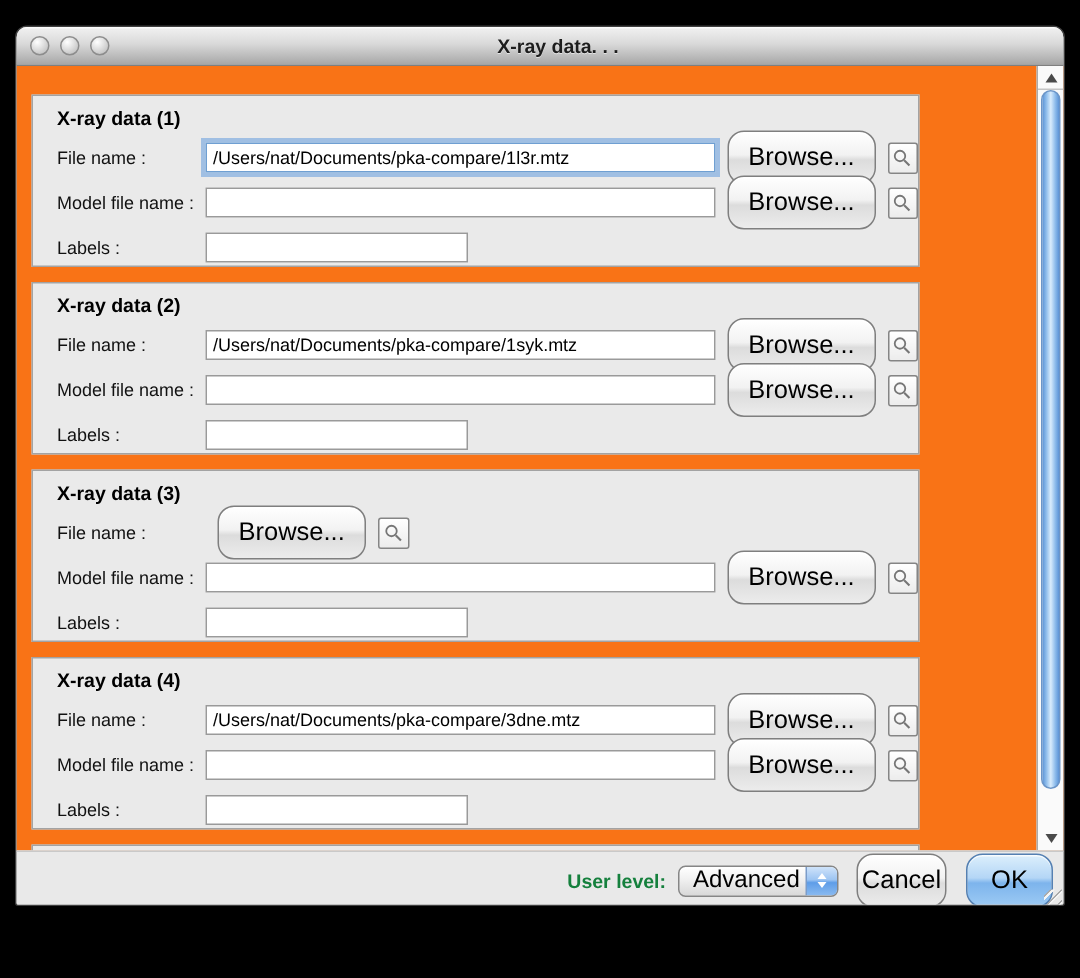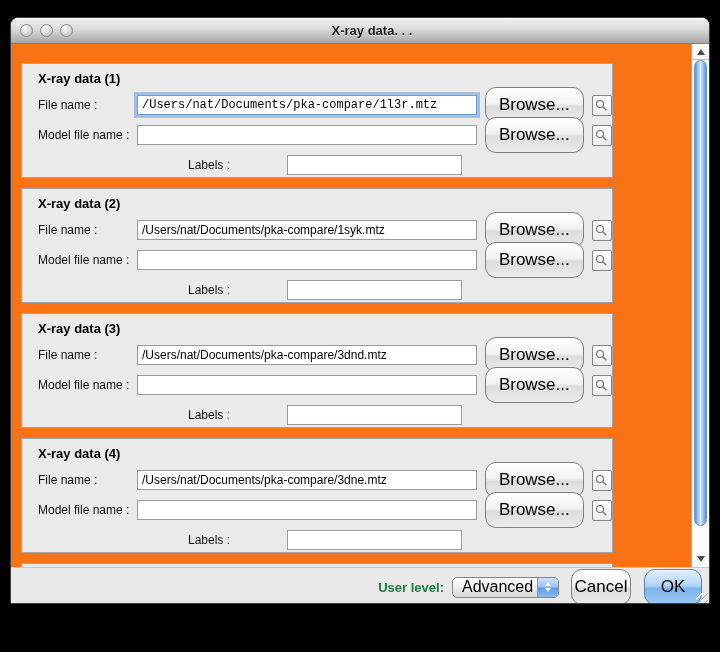--- a/index.html
+++ b/index.html
@@ -37,30 +37,30 @@
   .section {
     width:592px; height:115px; box-sizing:border-box;
     border:1px solid #a3a3a3; background:#eaeaea;
     margin-bottom:10px; padding:6px 0 0 16px;
   }
   .section-partial {
     width:592px; height:20px; box-sizing:border-box;
     border:1px solid #a3a3a3; background:#eaeaea;
   }
   .section-title { font-size:13px; font-weight:bold; color:#000; margin-bottom:7px; line-height:17px; }
-  .row { display:flex; align-items:center; margin-bottom:8px; height:22px;justify-content:center; }
+  .row { display:flex; align-items:center; margin-bottom:8px; height:22px; }
   .row-label { width:99px; flex:none; font-size:12px; color:#111; }
   .field {
     height:20px; box-sizing:border-box; border:1px solid #9a9a9a; background:#fff;
     font-family:"Liberation Sans","DejaVu Sans",sans-serif; font-size:12px; color:#000;
     padding:0 4px; outline:none;
   }
   .file-field { width:353px; }
   .labels-field { width:175px; }
-  .focused { border-color:#6f9fd2; box-shadow:0 0 0 3px rgba(120,168,222,.65);font-family:Liberation Mono, monospace; }
+  .focused { border-color:#6f9fd2; box-shadow:0 0 0 3px rgba(120,168,222,.65); }
   .pill-btn {
     height:36px; border:1px solid #7f7f7f; border-radius:11px;
     background:linear-gradient(180deg,#ffffff 0%,#f2f2f2 45%,#dcdcdc 55%,#ececec 100%);
     font-family:"Liberation Sans","DejaVu Sans",sans-serif; font-size:17px; color:#000;
     padding:0 13px; margin-left:8px; cursor:default;
     box-shadow:inset 0 1px 0 #fff;
   }
   .mag-btn {
     width:21px; height:21px; margin-left:8px; padding:0;
     border:1px solid #858585; border-radius:2px;
@@ -187,21 +187,20 @@
         <div class="row">
           <span class="row-label">Labels :</span>
           <input type="text" class="field labels-field" value="" style="">
         </div>
       </div>
 
       <div class="section">
         <div class="section-title">X-ray data (3)</div>
         <div class="row">
           <span class="row-label">File name :</span>
-          <input type="text" class="field file-field" value="/Users/nat/Documents/pka-compare/3dnd.mtz" style="">
           <button class="pill-btn">Browse...</button>
           <button class="mag-btn">
               <svg width="13" height="13" viewBox="0 0 13 13">
                 <circle cx="5" cy="5" r="3.5" fill="none" stroke="#767676" stroke-width="1.2"></circle>
                 <line x1="7.8" y1="7.8" x2="11.3" y2="11.3" stroke="#767676" stroke-width="1.4"></line>
               </svg>
             </button>
         </div>
         <div class="row">
           <span class="row-label">Model file name :</span>

